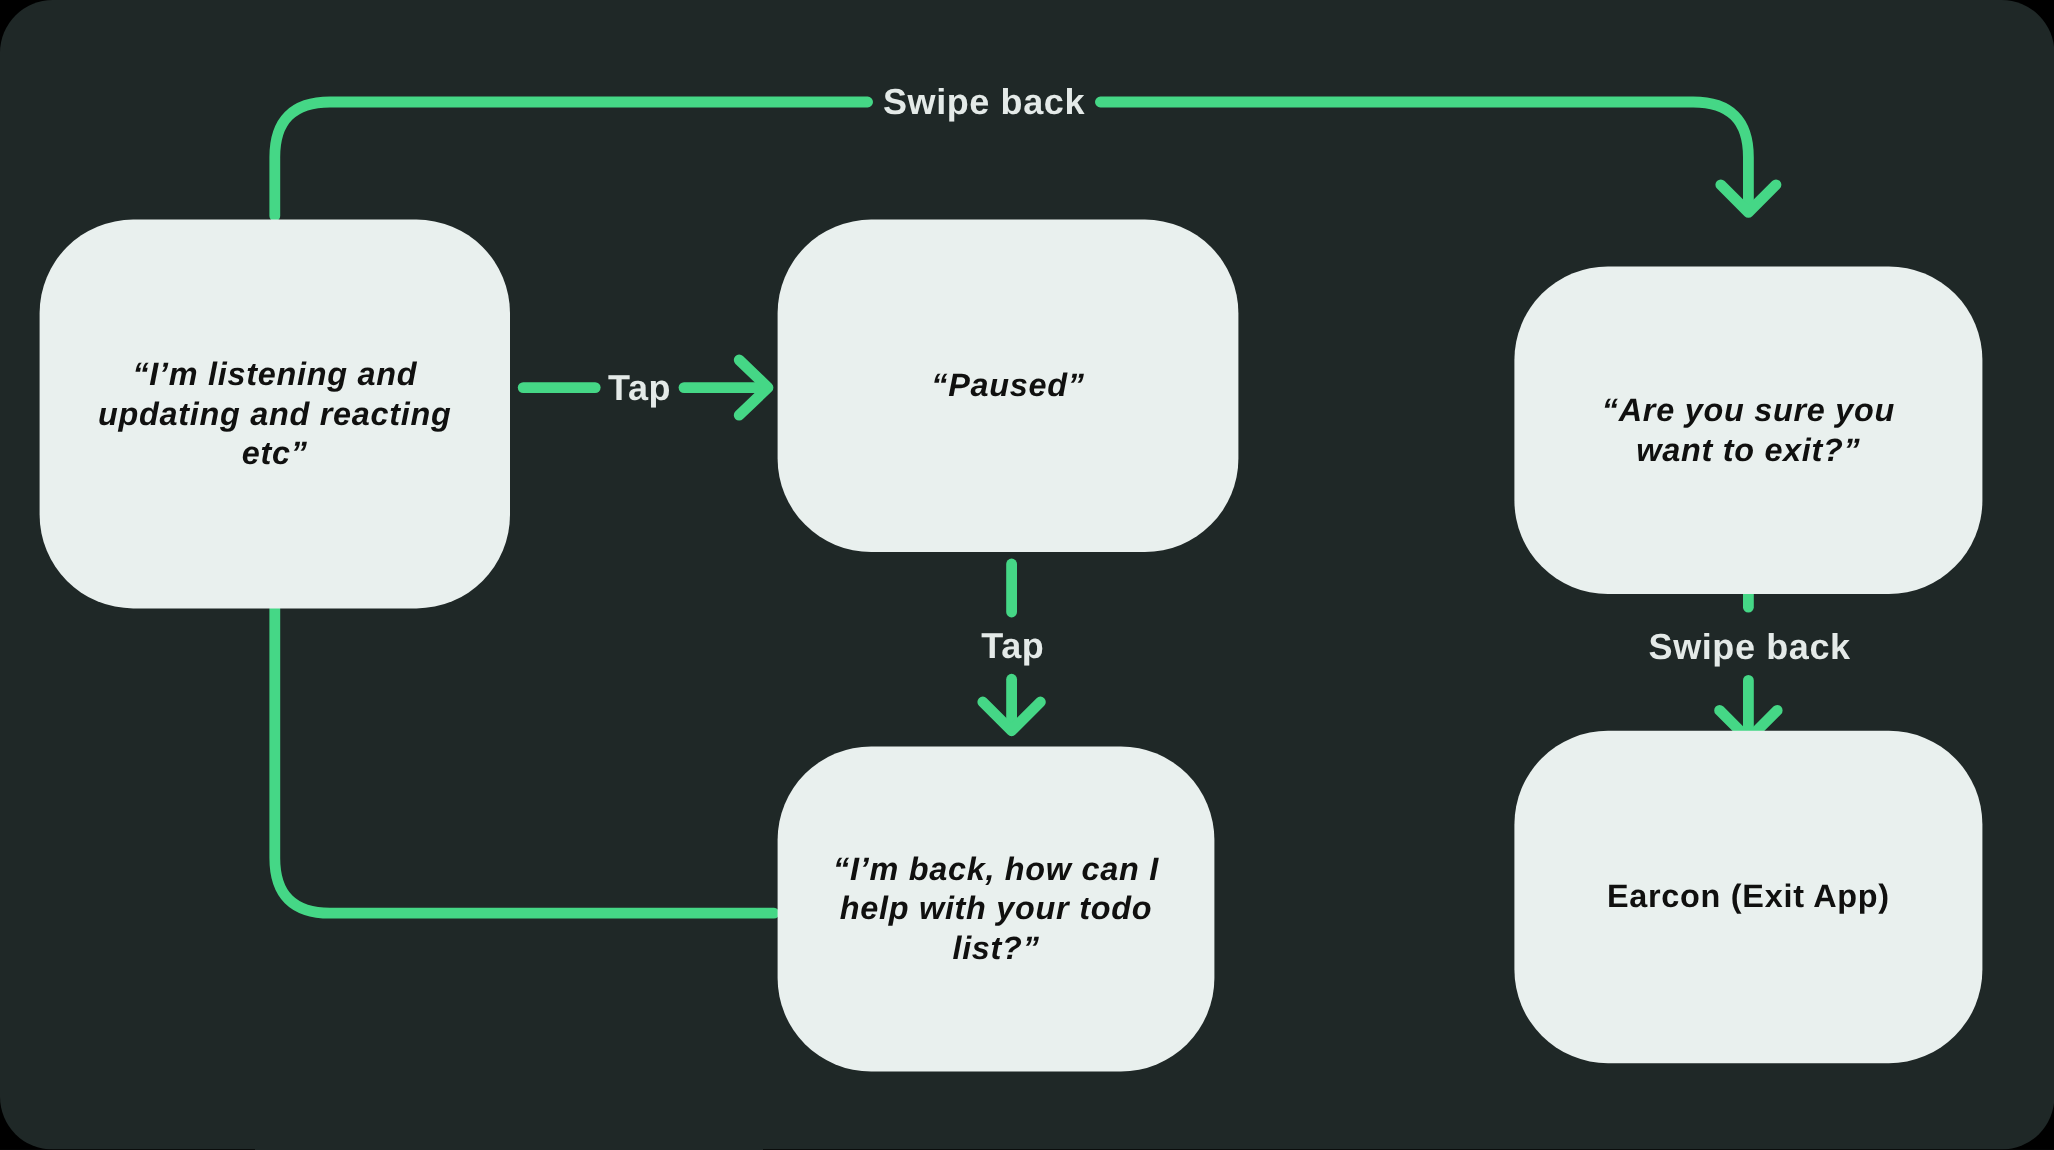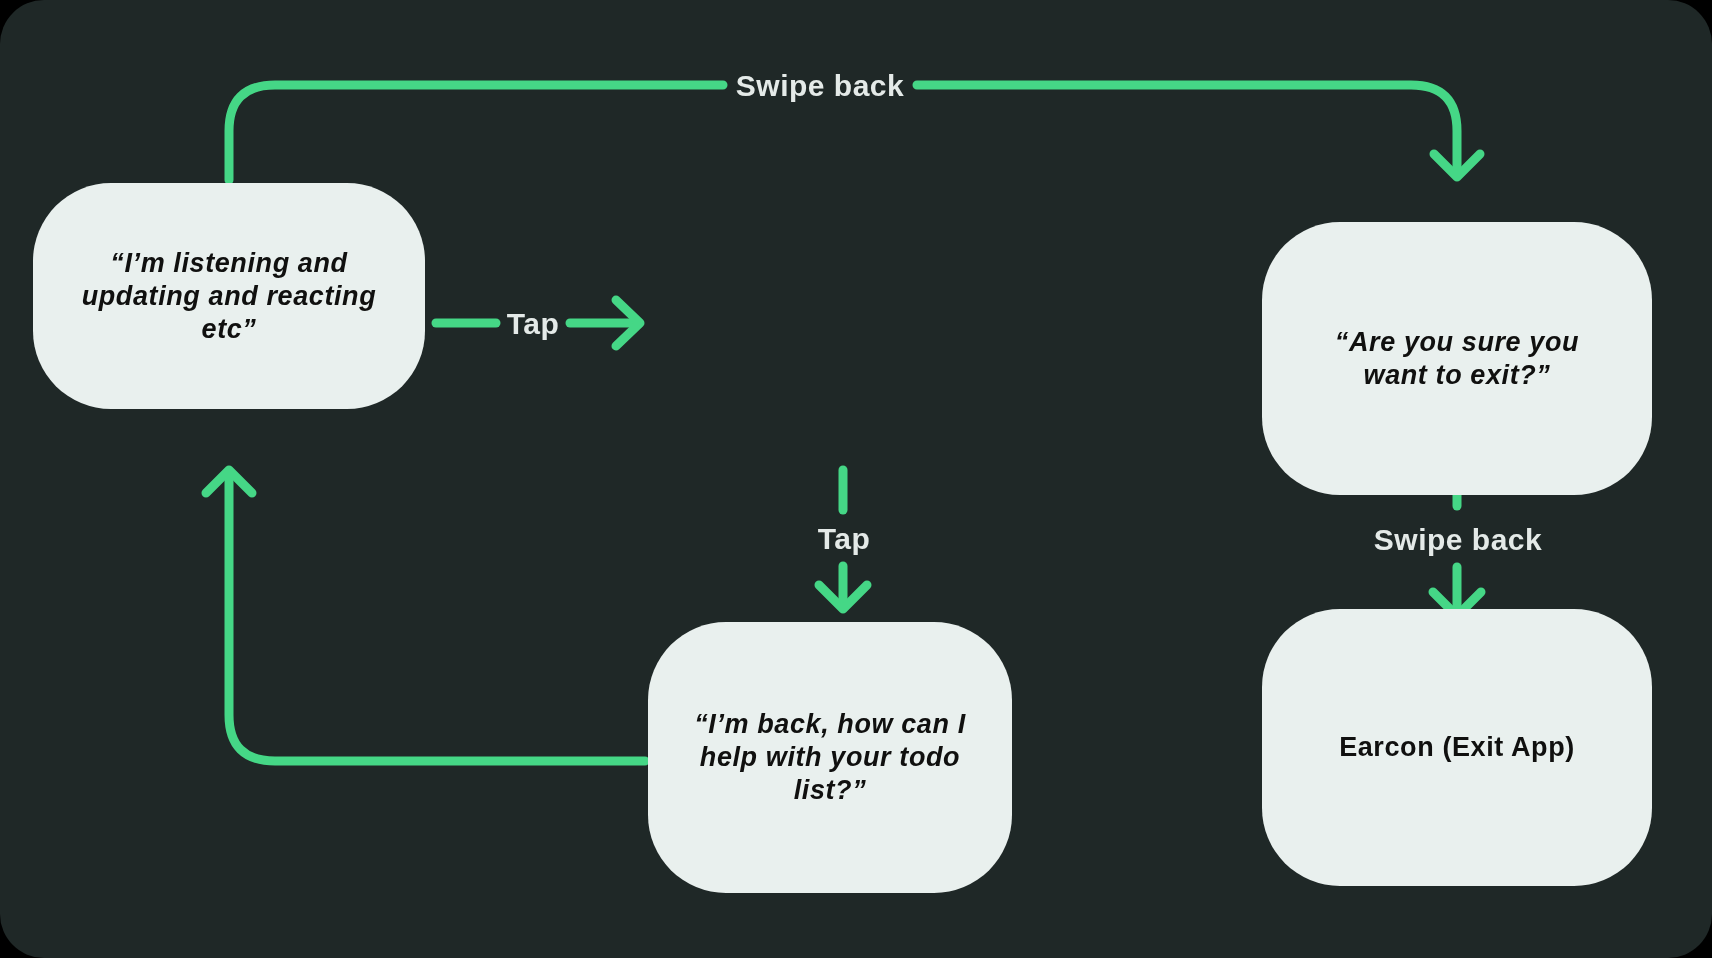--- a/index.html
+++ b/index.html
@@ -90,26 +90,29 @@
       <path d="M 1457 567 L 1457 613"></path>
       <path d="M 1433 592 L 1457 616 L 1481 592"></path>
     </g>
 
     <g>
       <path d="M 645 761 L 275 761 Q 229 761 229 715 L 229 472"></path>
       <path d="M 206 493 L 229 470 L 252 493"></path>
     </g>
   </svg>
 
-  <div class="node" style="left:33px; top:183px; width:392px; height:226px;">
+  <div class="node" style="left:33px; top:183px; width:392px; height:324px;">
     <span class="node-text italic">“I’m listening and
 updating and reacting
 etc”</span>
   </div>
 
+  <div class="node" style="left:648px; top:183px; width:384px; height:277px;">
+    <span class="node-text italic">“Paused”</span>
+  </div>
 
   <div class="node" style="left:1262px; top:185px; width:390px; height:273px;margin-top:37px;">
     <span class="node-text italic">“Are you sure you
 want to exit?”</span>
   </div>
 
   <div class="node" style="left:648px; top:622px; width:364px; height:271px;">
     <span class="node-text italic">“I’m back, how can I
 help with your todo
 list?”</span>

